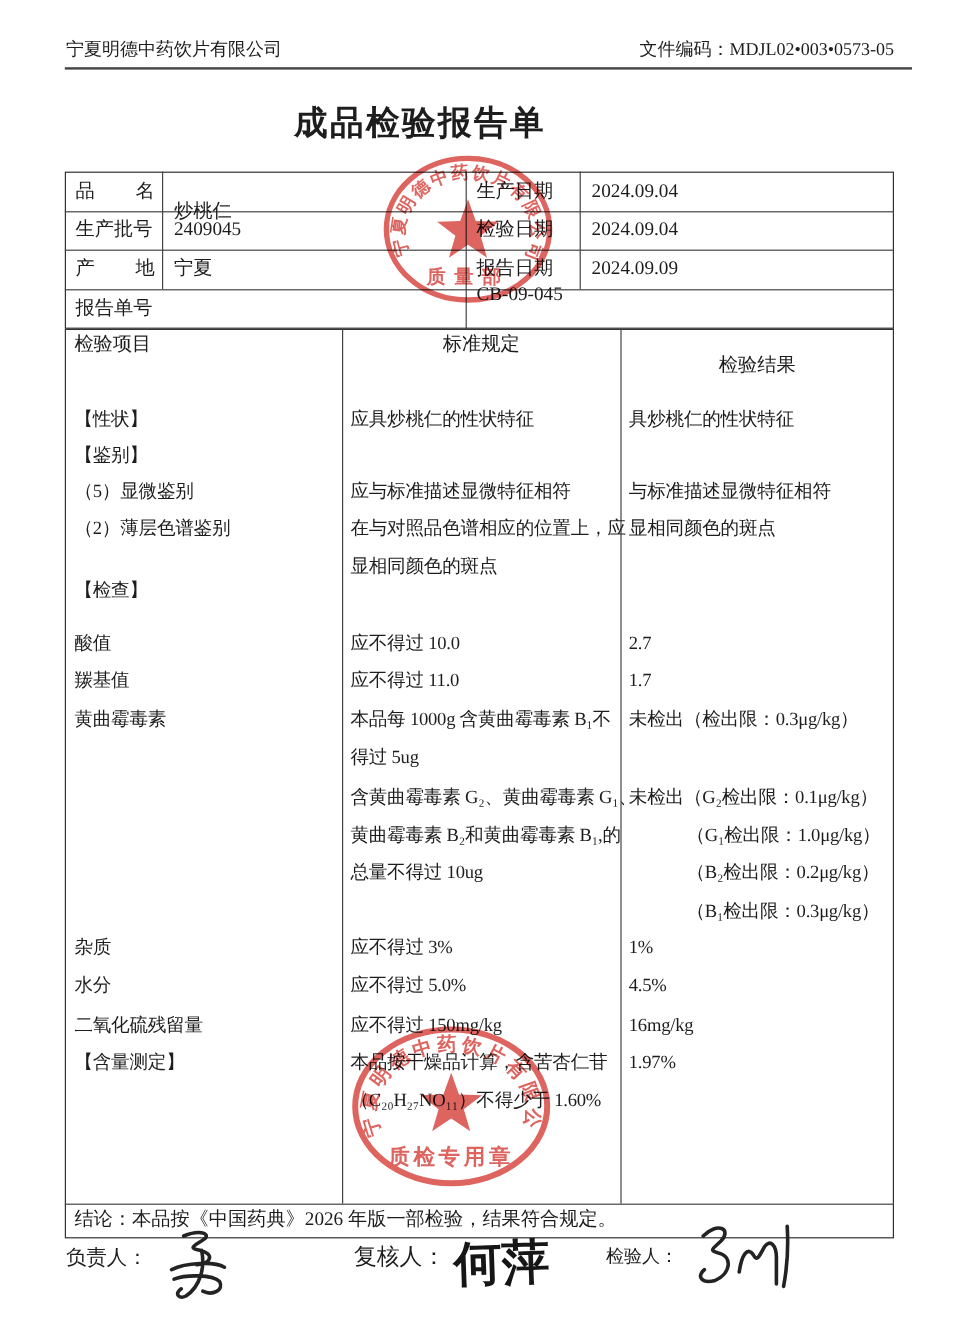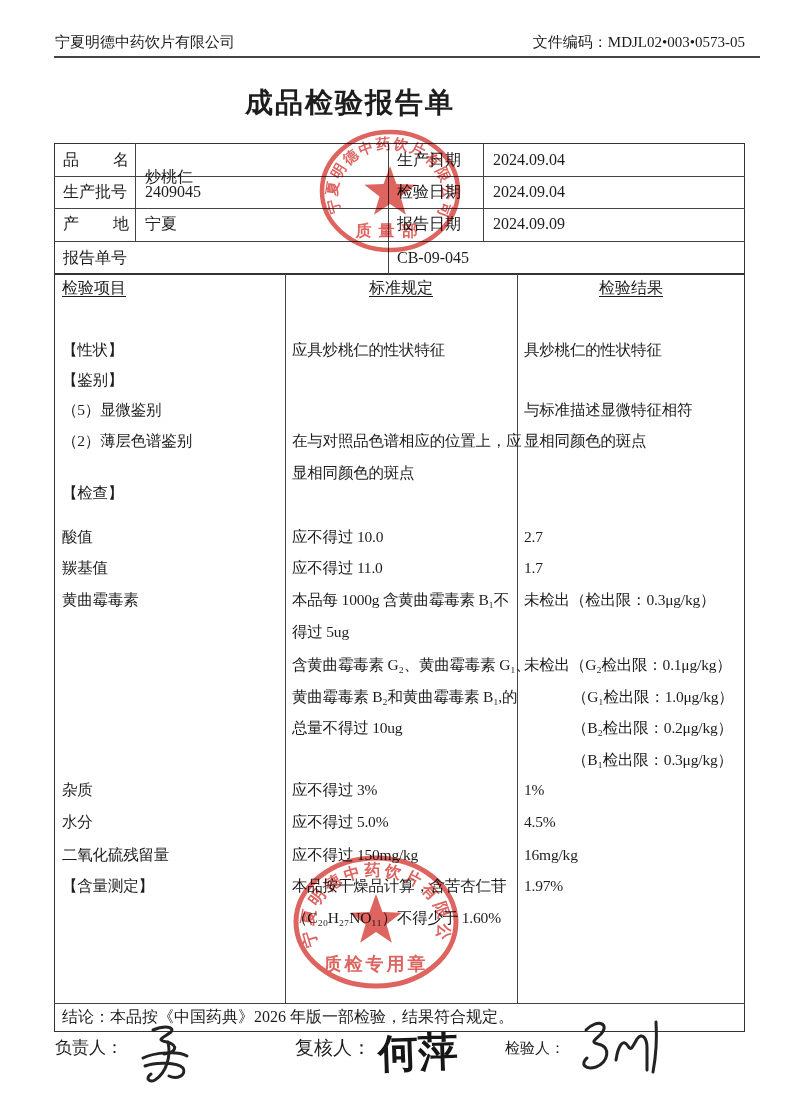--- a/index.html
+++ b/index.html
@@ -4,21 +4,21 @@
 <style>
   html,body{margin:0;padding:0;background:#ffffff;}
   .page{position:relative;width:800px;height:1098px;background:#fff;overflow:hidden;
         font-family:"Liberation Serif","DejaVu Serif",serif;color:#1d1d1d;}
   .t{position:absolute;white-space:nowrap;font-size:16px;line-height:20px;}
   .small{font-size:15px;}
   .body-t{font-size:15.5px;letter-spacing:-0.2px;}
   .rect{position:absolute;border:1.5px solid #333;box-sizing:border-box;}
   .hl{position:absolute;border-top:1.5px solid #444;height:0;}
   .vl{position:absolute;border-left:1.5px solid #444;width:0;}
-  .colhead{text-decoration:underline;text-underline-offset:3px;}
+  .colhead{text-underline-offset:3px;}
   .jlabel{display:inline-block;width:66px;text-align:justify;text-align-last:justify;}
   .title{position:absolute;left:0;top:84;width:700px;text-align:center;
          font-size:28px;font-weight:bold;letter-spacing:2px;}
   .stamp{position:absolute;mix-blend-mode:multiply;opacity:0.82;}
   .sig{position:absolute;}
   .centered{text-align:center;}
 </style>
 </head>
 <body>
 
@@ -47,45 +47,46 @@
   <span class="t" style="left:145px;top:182px;">2409045</span>
   <span class="t" style="left:397px;top:182px;">检验日期</span>
   <span class="t" style="left:493px;top:182px;">2024.09.04</span>
 
   <span class="t" style="left:63px;top:214px;"><span class="jlabel">产地</span></span>
   <span class="t" style="left:145px;top:214px;">宁夏</span>
   <span class="t" style="left:397px;top:214px;">报告日期</span>
   <span class="t" style="left:493px;top:214px;">2024.09.09</span>
 
   <span class="t" style="left:63px;top:248px;">报告单号</span>
-  <span class="t" style="left:397px;top:248px;">CB-09-045</span>
+  <span class="t" style="left:397px;top:236px;">CB-09-045</span>
 
   <div class="rect" style="left:54px;top:274px;width:691px;height:758px;"></div>
   <div class="vl" style="left:285px;top:274px;height:729px;"></div>
   <div class="vl" style="left:517px;top:274px;height:729px;"></div>
   <div class="hl" style="left:54px;top:1003px;width:691px;"></div>
 
   <span class="t colhead" style="left:62px;top:278px;">检验项目</span>
   <span class="t colhead centered" style="left:285px;top:278px;width:232px;">标准规定</span>
-  <span class="t colhead centered" style="left:517px;top:278px;width:228px;">检验结果</span>
+  <span class="t colhead centered" style="left:517px;top:295px;width:228px;">检验结果</span>
 
   <span class="t body-t" style="left:62px;top:340px;">【性状】</span>
   <span class="t body-t" style="left:62px;top:370px;">【鉴别】</span>
   <span class="t body-t" style="left:62px;top:400px;">（5）显微鉴别</span>
   <span class="t body-t" style="left:62px;top:431px;">（2）薄层色谱鉴别</span>
   <span class="t body-t" style="left:62px;top:483px;">【检查】</span>
   <span class="t body-t" style="left:62px;top:527px;">酸值</span>
   <span class="t body-t" style="left:62px;top:558px;">羰基值</span>
   <span class="t body-t" style="left:62px;top:590px;">黄曲霉毒素</span>
   <span class="t body-t" style="left:62px;top:780px;">杂质</span>
   <span class="t body-t" style="left:62px;top:812px;">水分</span>
   <span class="t body-t" style="left:62px;top:845px;">二氧化硫残留量</span>
   <span class="t body-t" style="left:62px;top:876px;">【含量测定】</span>
 
   <span class="t body-t" style="left:292px;top:340px;">应具炒桃仁的性状特征</span>
+  <span class="t body-t" style="left:292px;top:400px;">应与标准描述显微特征相符</span>
   <span class="t body-t" style="left:292px;top:431px;">在与对照品色谱相应的位置上，应</span>
   <span class="t body-t" style="left:292px;top:463px;">显相同颜色的斑点</span>
   <span class="t body-t" style="left:292px;top:527px;">应不得过 10.0</span>
   <span class="t body-t" style="left:292px;top:558px;">应不得过 11.0</span>
   <span class="t body-t" style="left:292px;top:590px;">本品每 1000g 含黄曲霉毒素 B₁不</span>
   <span class="t body-t" style="left:292px;top:622px;">得过 5ug</span>
   <span class="t body-t" style="left:292px;top:655px;">含黄曲霉毒素 G₂、黄曲霉毒素 G₁、</span>
   <span class="t body-t" style="left:292px;top:687px;">黄曲霉毒素 B₂和黄曲霉毒素 B₁,的</span>
   <span class="t body-t" style="left:292px;top:718px;">总量不得过  10ug</span>
   <span class="t body-t" style="left:292px;top:780px;">应不得过 3%</span>

